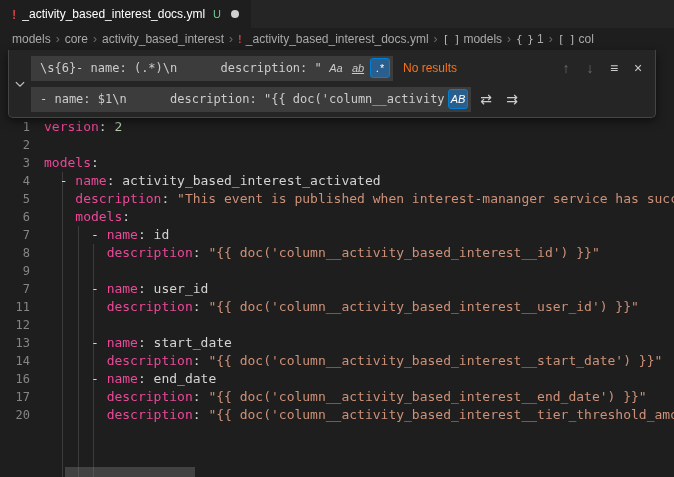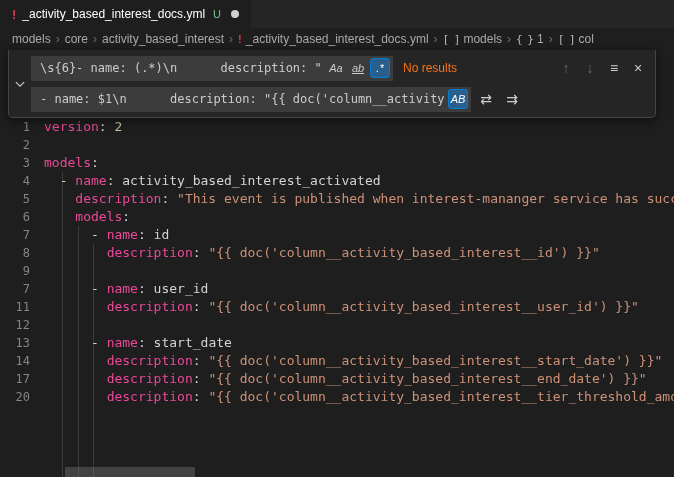--- a/index.html
+++ b/index.html
@@ -131,20 +131,21 @@
       <div class="code-row"><div class="gutter">5</div><div class="code-text"><span class="t-pun">    </span><span class="t-key">description</span><span class="t-pun">: </span><span class="t-str">"This event is published when interest-mananger service has success</span></div></div>
       <div class="code-row"><div class="gutter">6</div><div class="code-text"><span class="t-pun">    </span><span class="t-key">models</span><span class="t-pun">:</span></div></div>
       <div class="code-row"><div class="gutter">7</div><div class="code-text"><span class="t-pun">      - </span><span class="t-key">name</span><span class="t-pun">: </span><span class="t-val">id</span></div></div>
       <div class="code-row"><div class="gutter">8</div><div class="code-text"><span class="t-pun">        </span><span class="t-key">description</span><span class="t-pun">: </span><span class="t-str">"{{ doc('column__activity_based_interest__id') }}"</span></div></div>
       <div class="code-row"><div class="gutter">9</div><div class="code-text"></div></div>
       <div class="code-row"><div class="gutter">7</div><div class="code-text"><span class="t-pun">      - </span><span class="t-key">name</span><span class="t-pun">: </span><span class="t-val">user_id</span></div></div>
       <div class="code-row"><div class="gutter">11</div><div class="code-text"><span class="t-pun">        </span><span class="t-key">description</span><span class="t-pun">: </span><span class="t-str">"{{ doc('column__activity_based_interest__user_id') }}"</span></div></div>
       <div class="code-row"><div class="gutter">12</div><div class="code-text"></div></div>
       <div class="code-row"><div class="gutter">13</div><div class="code-text"><span class="t-pun">      - </span><span class="t-key">name</span><span class="t-pun">: </span><span class="t-val">start_date</span></div></div>
       <div class="code-row"><div class="gutter">14</div><div class="code-text"><span class="t-pun">        </span><span class="t-key">description</span><span class="t-pun">: </span><span class="t-str">"{{ doc('column__activity_based_interest__start_date') }}"</span></div></div>
+      <div class="code-row"><div class="gutter">16</div><div class="code-text"><span class="t-pun">      - </span><span class="t-key">name</span><span class="t-pun">: </span><span class="t-val">end_date</span></div></div>
       <div class="code-row"><div class="gutter">17</div><div class="code-text"><span class="t-pun">        </span><span class="t-key">description</span><span class="t-pun">: </span><span class="t-str">"{{ doc('column__activity_based_interest__end_date') }}"</span></div></div>
       <div class="code-row"><div class="gutter">20</div><div class="code-text"><span class="t-pun">        </span><span class="t-key">description</span><span class="t-pun">: </span><span class="t-str">"{{ doc('column__activity_based_interest__tier_threshold_amount</span></div></div>
     </div>
   <div class="hscroll">
     <div class="hthumb"></div>
   </div>
 </div>
 
 <div class="find-widget">
   <div class="toggle-strip">

